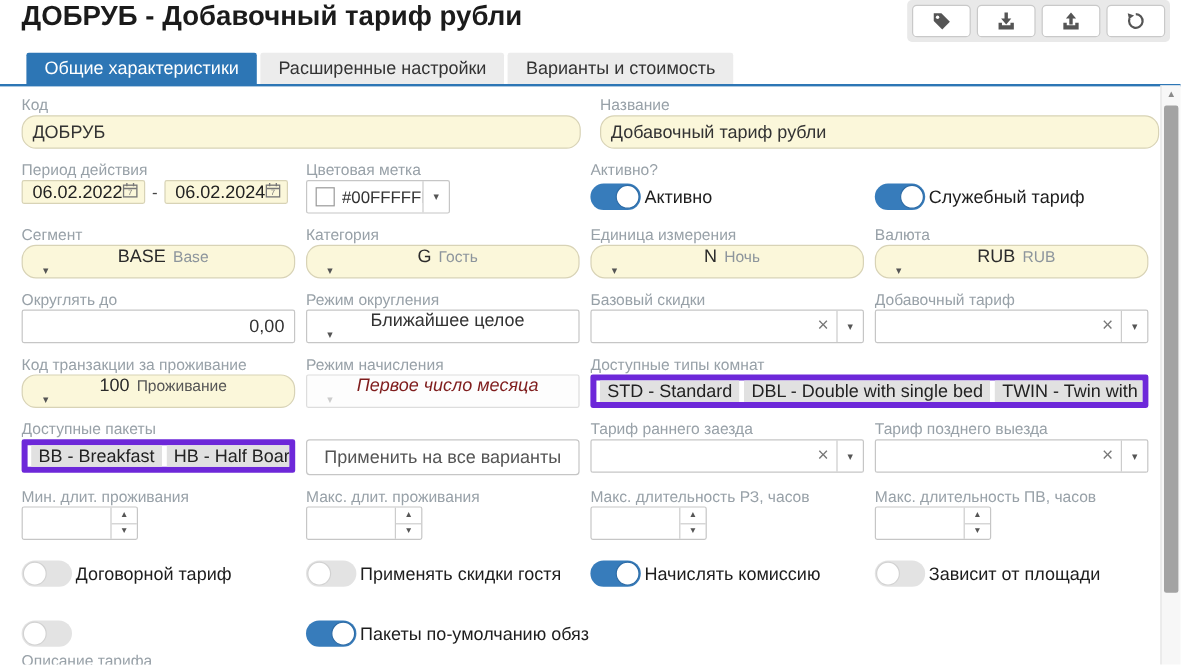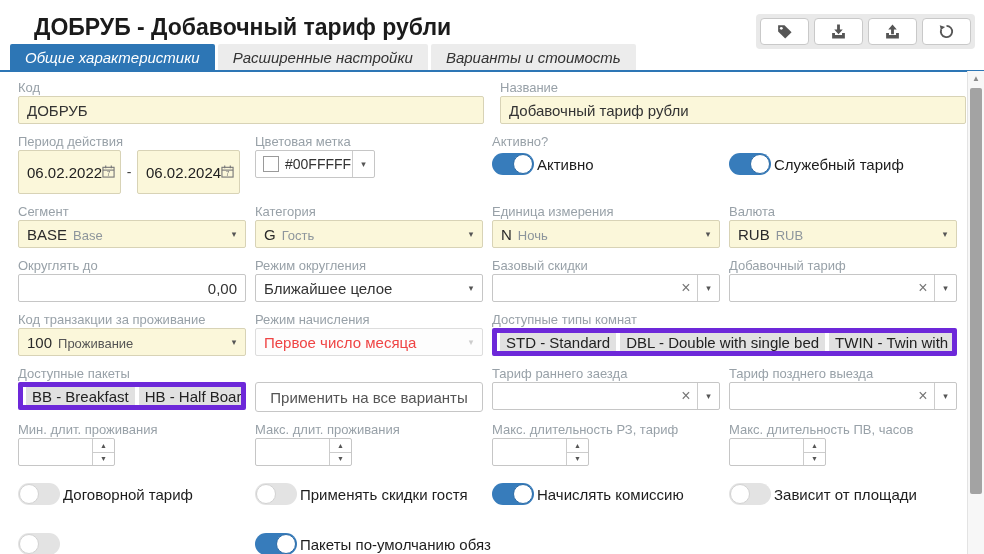--- a/index.html
+++ b/index.html
@@ -1,56 +1,56 @@
 <!DOCTYPE html>
 <html><head>
 <meta charset="utf-8">
 <style>
   * { margin:0; padding:0; box-sizing:border-box; }
   body { font-family:"Liberation Sans","DejaVu Sans",sans-serif; background:#fff; }
   .page { position:relative; width:984px; height:554px; background:#fff; overflow:hidden; }
 
   
-  .header { display:flex; justify-content:space-between; align-items:flex-start; padding:14px 9px 0 18px; height:42px;margin-left:16px; }
+  .header { display:flex; justify-content:space-between; align-items:flex-start; padding:0 9px 0 18px; height:42px; }
   .title { font-size:23px; font-weight:700; color:#1b1b1b; white-space:nowrap; }
   .toolbar { background:#e9e9e9; border-radius:4px; padding:4px; display:flex; gap:5px; }
   .tool-btn { width:49px; height:27px; background:#fff; border:1px solid #c9c9c9; border-radius:4px; display:flex; align-items:center; justify-content:center; cursor:pointer; }
   .tool-btn svg { display:block; }
 
   
-  .tabs { display:flex; padding-left:10px; border-bottom:2px solid #2d76b5; margin-top:2px;font-style:italic; }
+  .tabs { display:flex; padding-left:22px; border-bottom:2px solid #2d76b5; margin-top:2px; }
   .tab { height:26px; padding:0 15px; display:flex; align-items:center; background:#ececec; color:#333; font-size:15px; margin-right:3px; border-radius:2px 2px 0 0; cursor:pointer; white-space:nowrap; }
   .tab.active { background:#2d76b5; color:#fff; }
 
   
   .form { padding-top:8px; }
   .row { display:flex; margin:0 0 10px 18px; }
   .field { width:228px; margin-right:9px; flex:0 0 auto; }
   .field.wide { width:466px; margin-right:16px; }
   .field.span2 { width:465px; }
   .label { height:16px; line-height:16px; font-size:13px; color:#98a1a8; white-space:nowrap; overflow:hidden; }
 
   .control, .input, .select, .combo { height:28px; display:flex; align-items:center; font-size:15px; color:#333; background:#fff; border:1px solid #c6c6c6; border-radius:2px; }
   .input { padding:0 8px; width:100%; }
   input.raw { border:none; outline:none; background:transparent; font:inherit; color:inherit; width:100%; height:100%; padding:0 8px; }
-  .yellow { background:#fbf7da; border-color:#d8d3b6; }
-  .select { padding-left:8px; cursor:pointer; }
+  .yellow { background:#fbf7da; border-color:#d8d3b6;border-radius:12px; }
+  .select { padding-left:8px; cursor:pointer;flex-direction:column; }
   .select .flex1, .combo .flex1 { flex:1; overflow:hidden; white-space:nowrap; display:flex; align-items:baseline; }
   .code { color:#2b2b2b; margin-right:6px; }
   .desc { color:#8d959c; font-size:13px; }
   .arrow { width:22px; align-self:stretch; display:flex; align-items:center; justify-content:center; color:#555; font-size:9px; flex:0 0 auto; cursor:pointer; }
   .sep { border-left:1px solid #ccc; }
   .clear { width:22px; align-self:stretch; display:flex; align-items:center; justify-content:center; color:#777; font-size:16px; flex:0 0 auto; cursor:pointer; }
   .disabled { background:#fdfdfd; border-color:#ddd; }
-  .disabled .val { color:#ef4444; }
+  .disabled .val { color:#7f1d1d;font-style:italic; }
   .disabled .arrow { color:#ccc; }
 
   
   .dates { display:flex; align-items:center; }
-  .date { width:103px; height:44px; display:flex; align-items:center; border:1px solid #d8d3b6; background:#fbf7da; border-radius:2px; padding:0 6px 0 8px; font-size:15px; color:#222; }
+  .date { width:103px; height:20px; display:flex; align-items:center; border:1px solid #d8d3b6; background:#fbf7da; border-radius:2px; padding:0 6px 0 8px; font-size:15px; color:#222; }
   .date .dval { flex:1; }
   .dash { width:16px; text-align:center; color:#444; font-size:14px; }
 
   
   .color-combo { width:120px; }
   .swatch { width:16px; height:16px; border:1px solid #9a9a9a; background:#fff; margin:0 6px 0 7px; flex:0 0 auto; }
   .cval { flex:1; font-size:14px; color:#333; white-space:nowrap; overflow:hidden; }
 
   
   .toggle-row { display:flex; align-items:center; height:28px; }
@@ -357,21 +357,21 @@
         <div class="label">Макс. длит. проживания</div>
         <div class="spinner">
           <input value="" style="">
           <div class="spin-btns">
               <div class="sb">▲</div>
               <div class="sb">▼</div>
             </div>
         </div>
       </div>
       <div class="field">
-        <div class="label">Макс. длительность РЗ, тариф</div>
+        <div class="label">Макс. длительность РЗ, часов</div>
         <div class="spinner">
           <input value="" style="">
           <div class="spin-btns">
               <div class="sb">▲</div>
               <div class="sb">▼</div>
             </div>
         </div>
       </div>
       <div class="field">
         <div class="label">Макс. длительность ПВ, часов</div>

